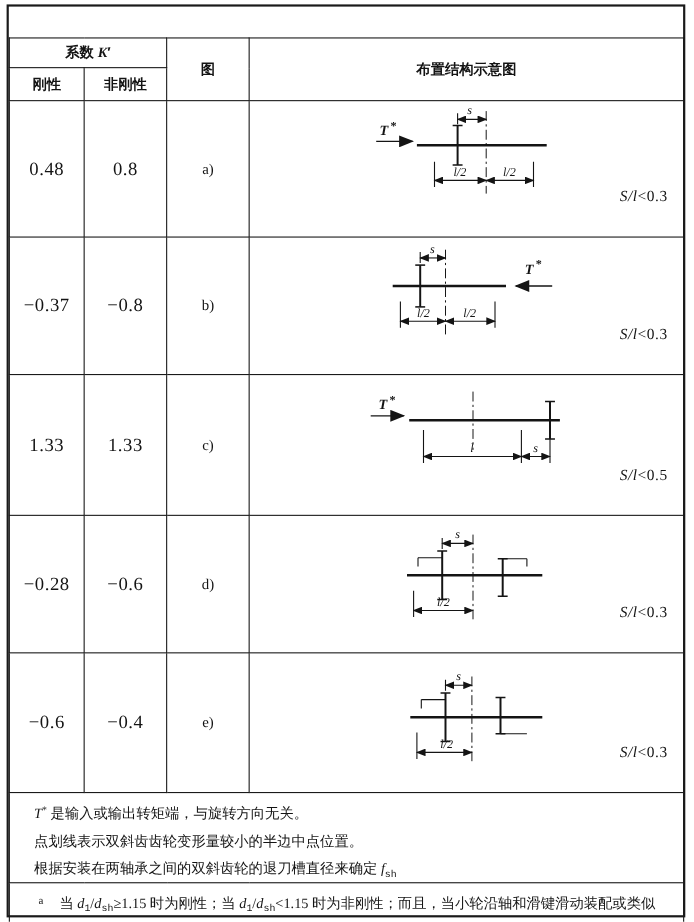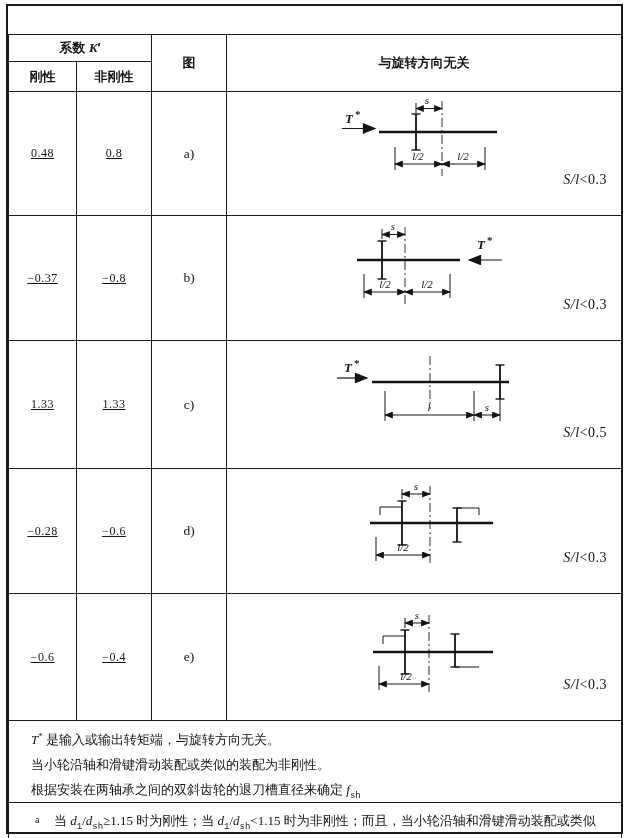--- a/index.html
+++ b/index.html
@@ -8,21 +8,21 @@
     font-family:"Liberation Serif","DejaVu Serif",serif;color:#141414;
   }
   .frame{
     position:absolute;left:6px;top:4px;width:617px;height:830px;
     border:2px solid #1a1a1a;box-sizing:border-box;background:#fff;
   }
   table{border-collapse:collapse;table-layout:fixed;width:613px;margin-top:28px;}
   td{border:1px solid #1a1a1a;padding:0;text-align:center;vertical-align:middle;}
   .hcell{font-family:"Liberation Sans","DejaVu Sans",sans-serif;font-weight:bold;font-size:13px;}
   .hcell .ksym{font-family:"Liberation Serif","DejaVu Serif",serif;font-style:italic;}
-  .num{font-size:12px;letter-spacing:0.5px;text-decoration:underline;}
+  .num{font-size:17px;letter-spacing:0.5px;}
   .figcell{font-size:13.5px;}
   .dcell{position:relative;padding:0;}
   .dg{display:block;position:absolute;left:0;top:0;}
   .dg line{stroke:#141414;stroke-linecap:butt;}
   .w1{stroke-width:1;}  .w12{stroke-width:1.2;} .w14{stroke-width:1.4;}
   .w16{stroke-width:1.6;} .w18{stroke-width:1.8;} .w2{stroke-width:2;}
   .w22{stroke-width:2.2;} .w24{stroke-width:2.4;}
   .cl{stroke-width:0.9;stroke-dasharray:9 3 2 3;}
   .dg text{fill:#141414;stroke:none;font-family:"Liberation Serif","DejaVu Serif",serif;}
   .dl{font-size:11px;font-style:italic;}
@@ -83,21 +83,21 @@
     <col style="width:68px">
         <col style="width:75px">
         <col style="width:75px">
         <col style="width:395px">
   </colgroup>
 
   <tbody>
         <tr class="r-h1">
     <td colspan="2" class="hcell"><span>系数 </span><span class="ksym">K</span><span>′</span></td>
     <td rowspan="2" class="hcell">图</td>
-    <td rowspan="2" class="hcell">与旋转方向无关</td>
+    <td rowspan="2" class="hcell">布置结构示意图</td>
   </tr>
   <tr class="r-h2">
     <td class="hcell">刚性</td>
     <td class="hcell">非刚性</td>
   </tr>
 
   <tr class="r-a">
     <td class="num">0.48</td>
     <td class="num">0.8</td>
     <td class="figcell">a)</td>
@@ -246,21 +246,21 @@
         <line x1="152" y1="90" x2="202" y2="90" class="w1" marker-start="url(#ar)" marker-end="url(#ar)"></line>
         <text class="dl" x="179" y="86" text-anchor="middle">l/2</text>
       </svg>
       <div class="sl"><i>S/l</i><span>&lt;0.3</span></div>
     </td>
   </tr>
 
   <tr class="r-notes">
     <td colspan="4" class="notes-cell">
       <div><span class="pf-i">T</span><span class="pf-sup">*</span><span> 是输入或输出转矩端，与旋转方向无关。</span></div>
-      <div><span>当小轮沿轴和滑键滑动装配或类似的装配为非刚性。</span></div>
+      <div><span>点划线表示双斜齿齿轮变形量较小的半边中点位置。</span></div>
       <div><span>根据安装在两轴承之间的双斜齿轮的退刀槽直径来确定 </span><span class="pf-i">f</span><span class="pf-sub">sh</span></div>
     </td>
   </tr>
 
   <tr class="r-foot">
     <td colspan="4" class="foot-cell">
       <span class="fn-marker">a</span>
       <div><span>当 </span><span class="pf-i">d</span><span class="pf-sub">1</span><span>/</span><span class="pf-i">d</span><span class="pf-sub">sh</span><span>≥1.15 时为刚性；当 </span><span class="pf-i">d</span><span class="pf-sub">1</span><span>/</span><span class="pf-i">d</span><span class="pf-sub">sh</span><span>&lt;1.15 时为非刚性；而且，当小轮沿轴和滑键滑动装配或类似的装配为非刚性，当正常热压配合时也为非刚性。</span></div>
     </td>
   </tr>

